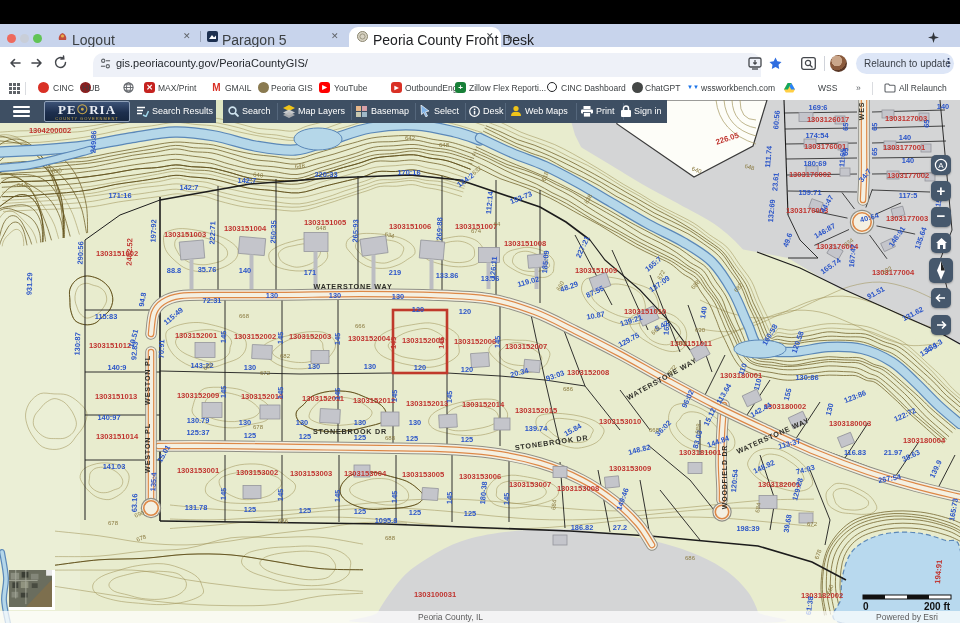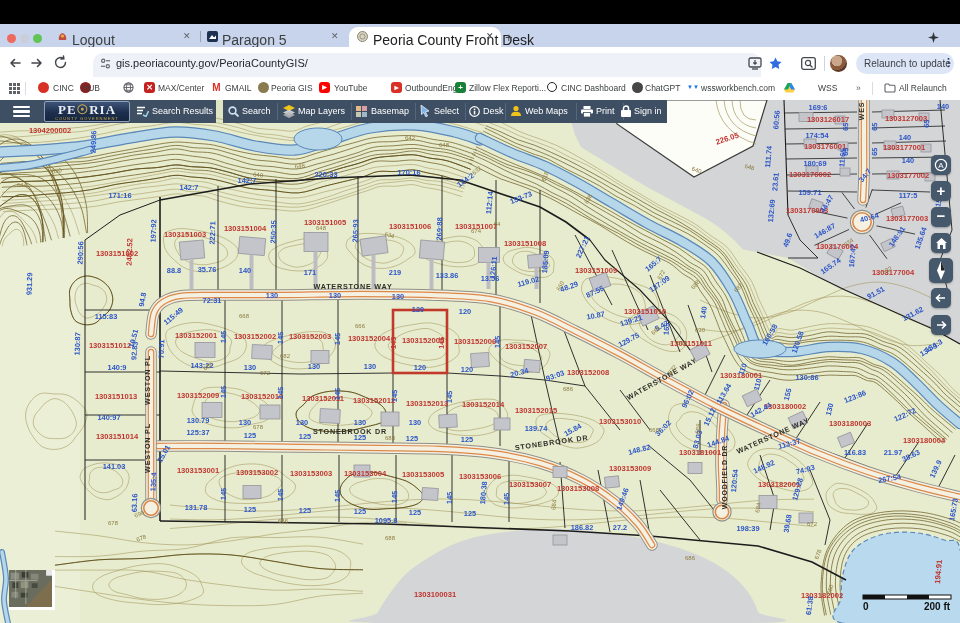--- a/index.html
+++ b/index.html
@@ -736,21 +736,21 @@
 <div class="bkic" style="left:38px;background:#d93025;border-radius:50%;font-size:7px"></div>
     <div class="bk" style="left:53px">CINC</div>
     <div class="bkic" style="left:80px;background:#8a1f1f;border-radius:50%;font-size:7px"></div>
     <div class="bk" style="left:82px">HUB</div>
     <svg class="abs" style="left:123px;top:82px" width="11" height="11" viewBox="0 0 12 12">
       <circle cx="6" cy="6" r="5" fill="none" stroke="#5f6368" stroke-width="1.2"></circle>
       <ellipse cx="6" cy="6" rx="2.2" ry="5" fill="none" stroke="#5f6368" stroke-width="1"></ellipse>
       <path d="M1 6 H11 M1.8 3 H10.2 M1.8 9 H10.2" stroke="#5f6368" stroke-width="1"></path>
     </svg>
     <div class="bkic" style="left:144px;background:#c5221f">✕</div>
-    <div class="bk" style="left:158px">MAX/Center</div>
+    <div class="bk" style="left:158px">MAX/Print</div>
     <div class="bkic" style="left:211px;background:#fff;color:#d93025;font-size:10px;font-weight:bold">M</div>
     <div class="bk" style="left:225px">GMAIL</div>
     <div class="bkic" style="left:258px;background:#8a7a50;border-radius:50%;font-size:7px"></div>
     <div class="bk" style="left:271px">Peoria GIS</div>
     <div class="bkic" style="left:319px;background:#f00;font-size:6px;line-height:11px">▶</div>
     <div class="bk" style="left:334px">YouTube</div>
     <div class="bkic" style="left:391px;background:#d93025">▸</div>
     <div class="bk" style="left:405px">OutboundEng</div>
     <div class="bkic" style="left:455px;background:#188038">+</div>
     <div class="bk" style="left:469px">Zillow Flex Reporti...</div>
@@ -876,12 +876,16 @@
         <path d="M0 11 H34 M8 0 V30 M20 0 V36" stroke="#a8aa9c" stroke-width="1"></path>
         <rect x="44" y="0" width="7" height="6" fill="#e8e8e8"></rect>
       </svg></div>
 <svg class="abs" style="left:860px;top:593px" width="95" height="20" viewBox="0 0 95 20">
       <rect x="3" y="2" width="88" height="4" fill="#fff" stroke="#111" stroke-width="1"></rect>
       <rect x="3" y="2" width="22" height="4" fill="#111"></rect>
       <rect x="47" y="2" width="22" height="4" fill="#111"></rect>
       <text x="3" y="17" font-size="10" font-weight="bold" fill="#111" font-family="Liberation Sans">0</text>
       <text x="64" y="17" font-size="10" font-weight="bold" fill="#111" font-family="Liberation Sans">200 ft</text>
     </svg>
+<div id="attrib">
+      <span class="t" style="left:418px">Peoria County, IL</span>
+      <span class="t" style="left:876px">Powered by Esri</span>
+    </div>
 </div>
 </body></html>

